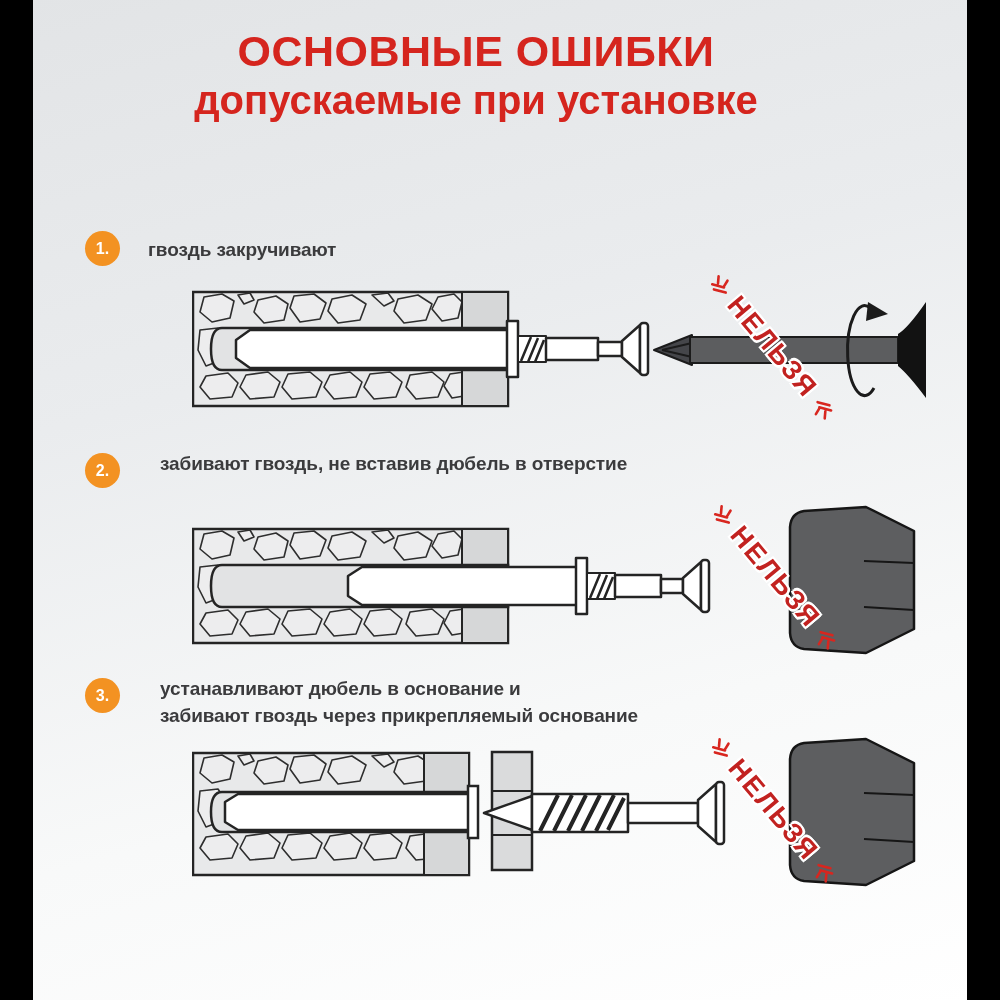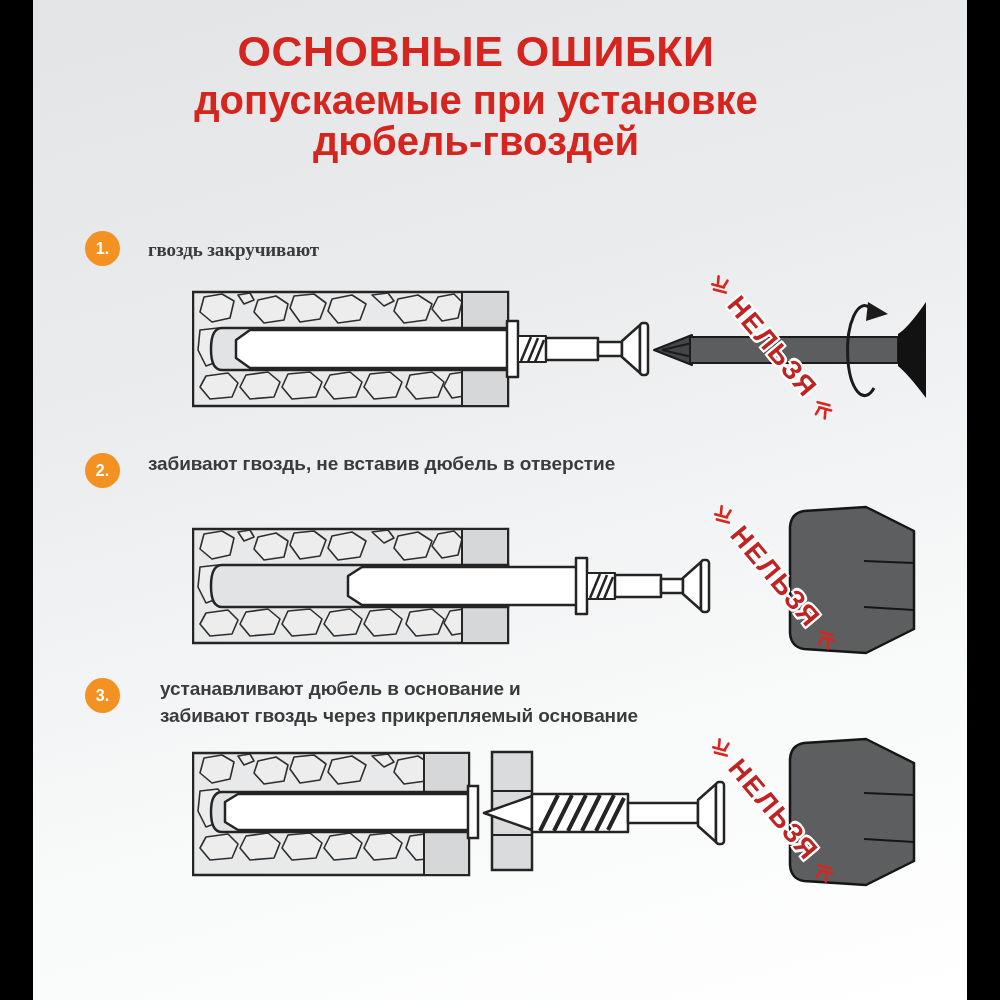--- a/index.html
+++ b/index.html
@@ -58,25 +58,24 @@
 <body>
 
 <div class="page">
 
   <div class="letterbox left"></div>
   <div class="letterbox right"></div>
 
   <div class="title-block">
     <h1>ОСНОВНЫЕ ОШИБКИ</h1>
     <div class="subtitle">допускаемые при установке</div>
-    <div class="subtitle">дюбель-гвоздей</div>
   </div>
 
   <div class="num-badge" style="left:85px; top:231px;">1.</div>
-  <div class="step-text" style="left:148px; top:236px;font-family:Liberation Serif, serif;">
+  <div class="step-text" style="left:148px; top:236px;">
     <div>гвоздь закручивают</div>
   </div>
 
   <svg class="illus" style="left:192px; top:288px;" width="760" height="136" viewBox="0 0 760 136">
     <defs>
       <g id="stones" fill="#ededee" stroke="#2e2e2e" stroke-width="1.6" stroke-linejoin="round">
         <path d="M12,9 L30,6 L42,13 L38,30 L20,34 L8,24 Z"></path>
         <path d="M46,7 L58,5 L62,12 L52,16 Z"></path>
         <path d="M66,12 L84,8 L96,16 L92,32 L72,35 L62,24 Z"></path>
         <path d="M102,8 L122,6 L134,15 L128,31 L108,34 L98,20 Z"></path>
@@ -131,21 +130,21 @@
     <svg class="spark" width="24" height="22" viewBox="0 0 24 22">
       <path d="M4,16 L14,9 M9,18 L19,11 M2,6 L7,11 M11,2 L13,8" fill="none" stroke="#d8261f" stroke-width="2.6" stroke-linecap="round"></path>
     </svg>
     <span class="stamp-label">НЕЛЬЗЯ</span>
     <svg class="spark" width="24" height="22" viewBox="0 0 24 22">
       <path d="M20,6 L10,13 M15,4 L5,11 M22,16 L17,11 M13,20 L11,14" fill="none" stroke="#d8261f" stroke-width="2.6" stroke-linecap="round"></path>
     </svg>
   </div>
 
   <div class="num-badge" style="left:85px; top:453px;">2.</div>
-  <div class="step-text" style="left:148px; top:450px;">
+  <div class="step-text" style="left:160px; top:450px;">
     <div>забивают гвоздь, не вставив дюбель в отверстие</div>
   </div>
 
   <svg class="illus" style="left:192px; top:505px;" width="760" height="160" viewBox="0 0 760 160">
     <g>
       <rect x="1" y="24" width="315" height="114" fill="#e8e9ea" stroke="#242424" stroke-width="2.5"></rect>
       <use href="#stones" x="0" y="20"></use>
       <rect x="270" y="24" width="46" height="114" fill="#d6d7d8" stroke="#242424" stroke-width="2"></rect>
       <path d="M30,60 L316,60 L316,102 L30,102 Q19,102 19,81 Q19,60 30,60 Z" fill="#e2e3e4" stroke="#242424" stroke-width="2.5"></path>
     </g>

